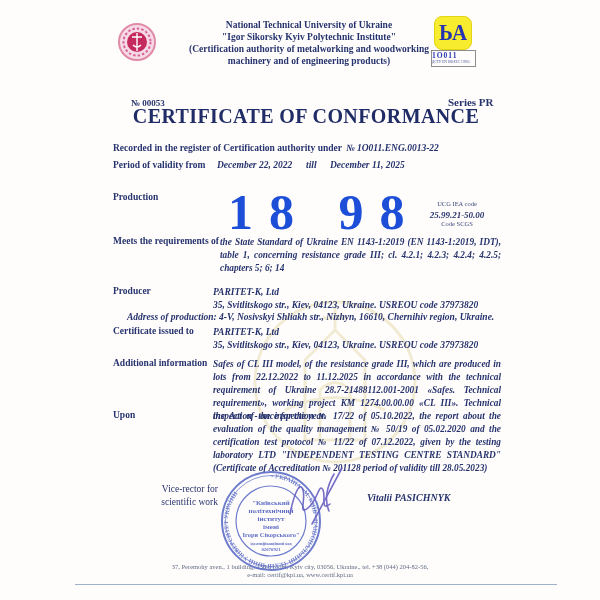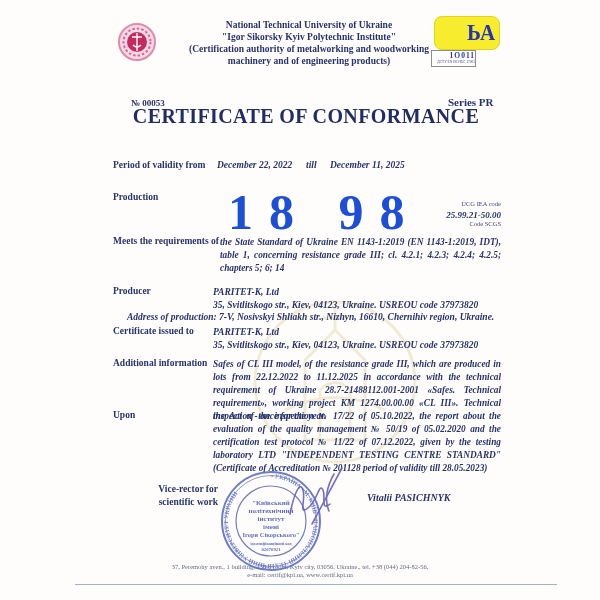--- a/index.html
+++ b/index.html
@@ -25,32 +25,32 @@
   .code-val{font-weight:bold;font-style:italic;font-size:9px;}
   .footer{
     left:0;width:600px;text-align:center;font-size:6.5px;line-height:8px;color:#5f6b85;
   }
   .hr{top:584px;left:75px;width:482px;border-top:1.2px solid #9fb3c8;height:0;}
   .wm1898{
     top:183px;left:228px;font-size:50px;font-weight:bold;letter-spacing:16px;
     color:#1d4ed8;z-index:0;font-family:"Liberation Serif",serif;
   }
   .viceline{top:483px;left:118px;width:100px;text-align:right;
-    font-weight:bold;font-size:9.5px;line-height:12.5px;}
+    font-weight:normal;font-size:9.5px;line-height:12.5px;}
   .signame{top:492px;left:367px;font-weight:bold;font-style:italic;font-size:10px;}
   .codebox{
     top:50px;left:431px;width:43px;border:1px solid #8d8d8d;background:#fffdfb;
-    text-align:right;padding:1px 0;
+    text-align:left;padding:1px 0;
   }
   .codebox .num{font-weight:bold;font-size:7.5px;color:#2735b5;letter-spacing:1px;line-height:8px;}
   .codebox .std{font-size:3.5px;color:#44508f;line-height:4.5px;}
   .yellowmark{
     top:16px;left:434px;width:36px;height:32px;background:#f8ec2e;
     border-radius:8px;border:1px solid #e3d416;
-    display:flex;align-items:center;justify-content:center;padding-left:28px;
+    display:flex;align-items:center;justify-content:center;
   }
   .yellowmark span{font-weight:bold;font-size:21px;color:#2633b2;transform:scaleY(1.05);
     font-family:"Liberation Serif",serif;}
   .z1{z-index:1;}
 </style>
 </head>
 <body>
 
 <div class="page">
 
@@ -84,43 +84,47 @@
   </div>
   <div class="abs codebox z1">
     <div class="num">1О011</div>
     <div class="std">ДСТУ EN ISO/IEC 17065</div>
   </div>
 
   <span class="abs lbl z1" style="top:98px;left:131px;font-size:9px;">№ 00053</span>
   <span class="abs lbl z1" style="top:96px;left:448px;font-size:11px;">Series PR</span>
   <div class="abs title z1">CERTIFICATE OF CONFORMANCE</div>
 
+  <div class="abs z1" style="top:137px;left:113px;">
+    <span class="lbl">Recorded in the register of Certification authority under</span>
+    <span class="val">№ 1О011.ENG.0013-22</span>
+  </div>
 
   <span class="abs lbl z1" style="top:160px;left:113px;">Period of validity from</span>
   <span class="abs val z1" style="top:160px;left:217px;">December 22, 2022</span>
   <span class="abs val z1" style="top:160px;left:306px;">till</span>
   <span class="abs val z1" style="top:160px;left:330px;">December 11, 2025</span>
 
   <span class="abs lbl z1" style="top:192px;left:113px;">Production</span>
 
-  <div class="abs z1" style="top:200px;left:413px;width:88px;text-align:right;">
+  <div class="abs z1" style="top:200px;left:413px;width:88px;text-align:center;">
     <div class="small-cap">UCG IEA code</div>
     <div class="code-val" style="margin-top:3px;">25.99.21-50.00</div>
     <div class="small-cap">Code SCGS</div>
   </div>
 
   <span class="abs lbl z1" style="top:236px;left:113px;">Meets the requirements of</span>
   <div class="abs para z1" style="top:236px;left:220px;width:281px;">the State Standard of Ukraine EN 1143-1:2019 (EN 1143-1:2019, IDT), table 1, concerning resistance grade III; cl. 4.2.1; 4.2.3; 4.2.4; 4.2.5; chapters 5; 6; 14</div>
 
   <span class="abs lbl z1" style="top:286px;left:113px;">Producer</span>
   <div class="abs z1" style="top:286px;left:213px;width:290px;line-height:13px;">
     <div class="val">PARITET-K, Ltd</div>
     <div class="val">35, Svitlitskogo str., Kiev, 04123, Ukraine. USREOU code 37973820</div>
   </div>
-  <div class="abs val z1" style="top:312px;left:127px;width:380px;white-space:nowrap;">Address of production: 7-V, Nosivskyi Shliakh str., Nizhyn, 16610, Chernihiv region, Ukraine.</div>
+  <div class="abs val z1" style="top:312px;left:127px;width:380px;white-space:nowrap;">Address of production: 4-V, Nosivskyi Shliakh str., Nizhyn, 16610, Chernihiv region, Ukraine.</div>
 
   <span class="abs lbl z1" style="top:326px;left:113px;">Certificate issued to</span>
   <div class="abs z1" style="top:326px;left:213px;width:290px;line-height:13px;">
     <div class="val">PARITET-K, Ltd</div>
     <div class="val">35, Svitlitskogo str., Kiev, 04123, Ukraine. USREOU code 37973820</div>
   </div>
 
   <span class="abs lbl z1" style="top:358px;left:113px;">Additional information</span>
   <div class="abs para z1" style="top:358px;left:213px;width:288px;">Safes of CL III model, of the resistance grade III, which are produced in lots from 22.12.2022 to 11.12.2025 in accordance with the technical requirement of Ukraine 28.7-21488112.001-2001 «Safes. Technical requirement», working project KM 1274.00.00.00 «CL III». Technical inspection - once for the year.</div>
 

